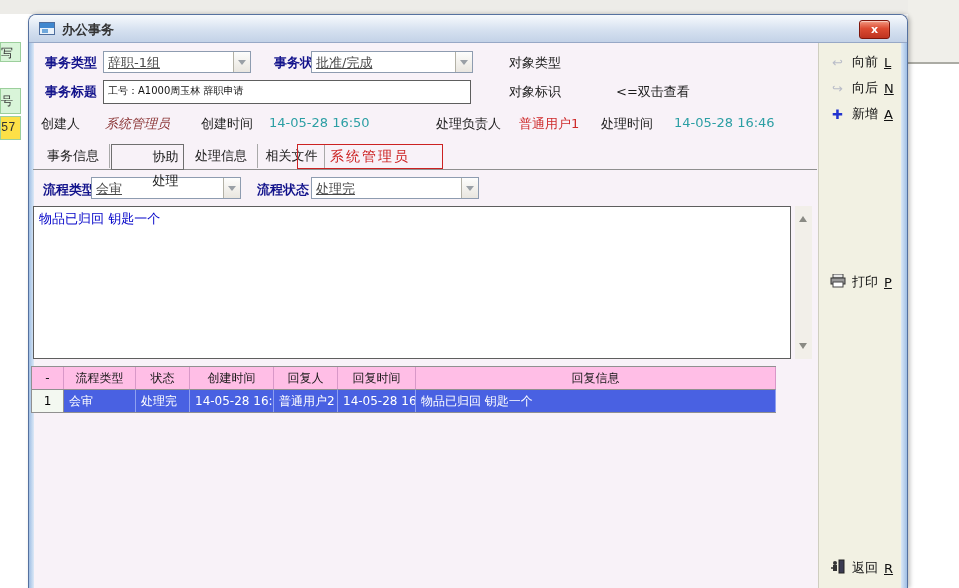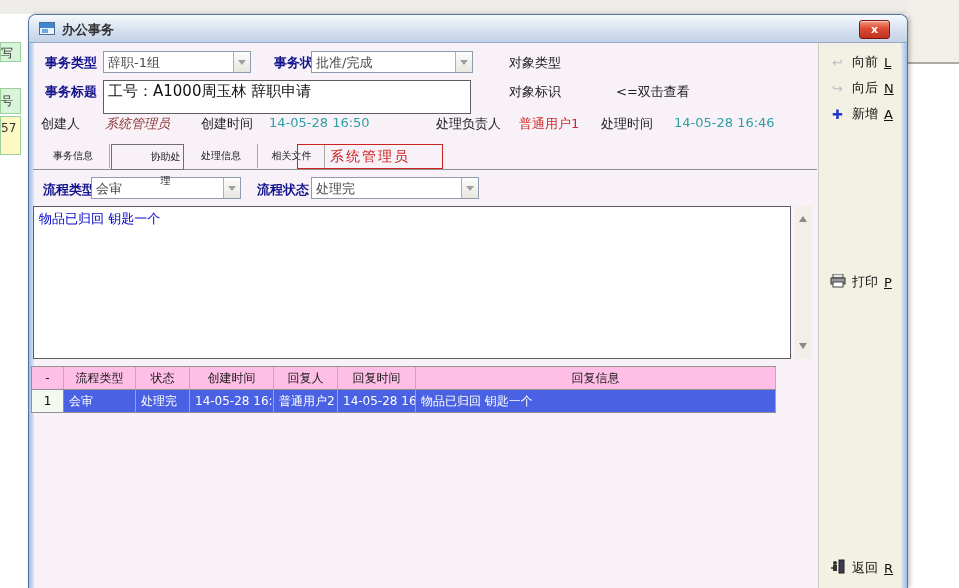--- a/index.html
+++ b/index.html
@@ -7,21 +7,21 @@
               font-family:"DejaVu Sans","Liberation Sans",sans-serif; }
   #stage { position:relative; width:959px; height:588px; background:#fff; }
 
   
   .top-strip { position:absolute; left:0; top:0; width:959px; height:14px; background:#EDECE8; }
   .right-band { position:absolute; left:908px; top:0; width:51px; height:64px; background:#F0EFEA; border-bottom:2px solid #ABABA4; }
   .frag-icon { position:absolute; left:2px; top:46px; font-size:13px; color:#2FA84F; font-weight:bold; }
   .frag-cell { position:absolute; left:0; width:21px; overflow:hidden; background:#D9F5D9; border:1px solid #9CCF9C; font-size:12px; color:#333; line-height:20px; white-space:nowrap; }
   .frag-a { top:42px; height:20px; }
   .frag-b { top:88px; height:26px; line-height:24px; }
-  .frag-c { top:116px; height:39px; background:#fef9c3; line-height:22px; }
+  .frag-c { top:116px; height:24px; background:#fde047; line-height:22px;font-family:Liberation Mono, monospace; }
 
   
   .window { position:absolute; left:28px; top:14px; width:880px; height:574px;
             background:#F8F2F8; border:1px solid #55719F; border-bottom:none;
             border-radius:8px 8px 0 0; box-shadow:2px 0 4px rgba(0,0,0,.25); }
   .titlebar { position:absolute; top:0; left:0; right:0; height:28px;
               background:linear-gradient(#F7FAFD,#D6E1F0 55%,#C3D2E7);
               border-bottom:1px solid #97A8C6; border-radius:7px 7px 0 0;padding-left:32px; }
   .title-icon { position:absolute; left:10px; top:7px; width:16px; height:13px;
                 background:linear-gradient(#3F87CF 0 5px,#EAF2FA 5px); border:1px solid #4E6E9E; }
@@ -41,30 +41,30 @@
 
   
   .lbl { position:absolute; font-size:13px; white-space:nowrap; }
   .lbl-navy { color:#14148C; font-weight:bold; }
   .lbl-black { color:#1A1A1A; }
   .val-maroon { color:#8B3535;font-style:italic; }
   .val-red { color:#CE2B2B; }
   .val-teal { color:#2C9FA4; }
 
   .combo { position:absolute; height:22px; background:#fff; border:1px solid #8E9CB0; font-size:13px; color:#4A4A4A; }
-  .combo-text { position:absolute; left:4px; top:2px; right:20px; overflow:hidden; white-space:nowrap; }
+  .combo-text { position:absolute; left:4px; top:2px; right:20px; overflow:hidden; white-space:nowrap;text-decoration:underline; }
   .combo-arrow { position:absolute; right:0; top:0; width:17px; height:20px;
                  background:linear-gradient(#FDFDFC,#E9E6DF); border-left:1px solid #B3B1A6; }
   .combo-arrow::after { content:""; position:absolute; left:4px; top:8px; border:4px solid transparent; border-top:5px solid #9AA0A6; }
 
-  .text-input { position:absolute; height:34px; background:#fff; border:1px solid #5E5E5E;
-                font-size:15px; color:#111; line-height:20px; padding-left:4px; white-space:nowrap; overflow:hidden; }
-
-  
-  .tab { position:absolute; top:101px; height:24px; font-size:10px; color:#1A1A1A;
+  .text-input { position:absolute; height:24px; background:#fff; border:1px solid #5E5E5E;
+                font-size:10px; color:#111; line-height:20px; padding-left:4px; white-space:nowrap; overflow:hidden; }
+
+  
+  .tab { position:absolute; top:101px; height:24px; font-size:13px; color:#1A1A1A;
          text-align:center; line-height:24px; border-right:1px solid #A9A9A9; cursor:default; }
   .tab-active { background:#F8F2F8; border:1px solid #6F6F6F; height:26px; line-height:24px; z-index:3; }
   .tab-line { position:absolute; left:4px; top:126px; width:784px; height:1px; background:#8F8F8F; z-index:1; }
   .flow-note { position:absolute; left:268px; top:101px; width:146px; height:25px;
                border:1px solid #CC2222; color:#CC2222; font-size:14px; text-align:center;
                line-height:23px; letter-spacing:2px; z-index:2; background:transparent; }
 
   
   .memo { position:absolute; left:4px; top:163px; width:758px; height:153px; background:#fff;
           border:1px solid #5E5E5E; font-size:13px; color:#0000C8; padding:3px 5px; }

